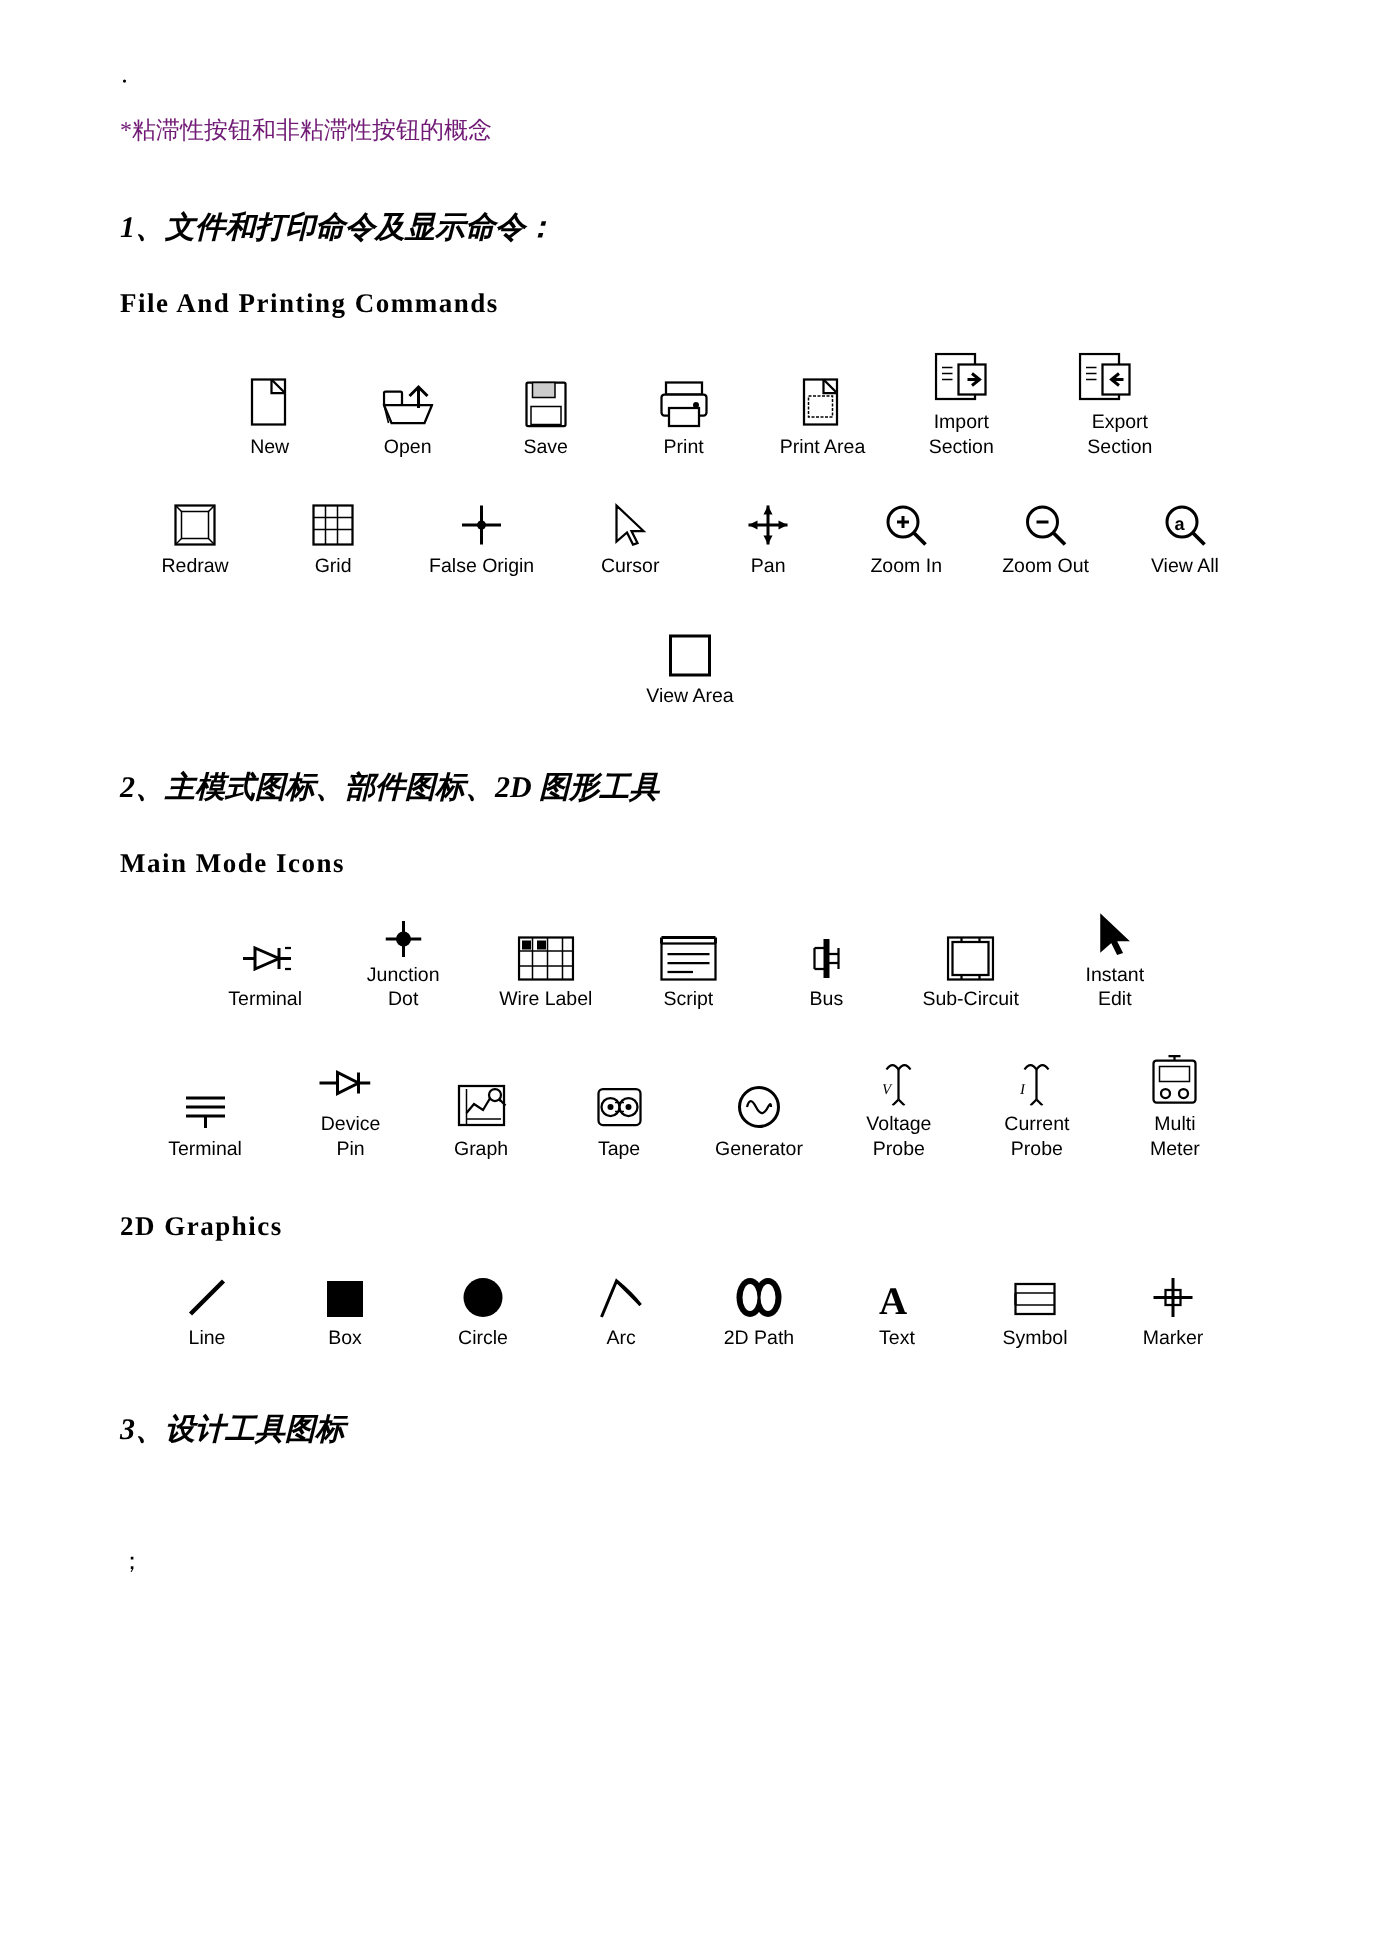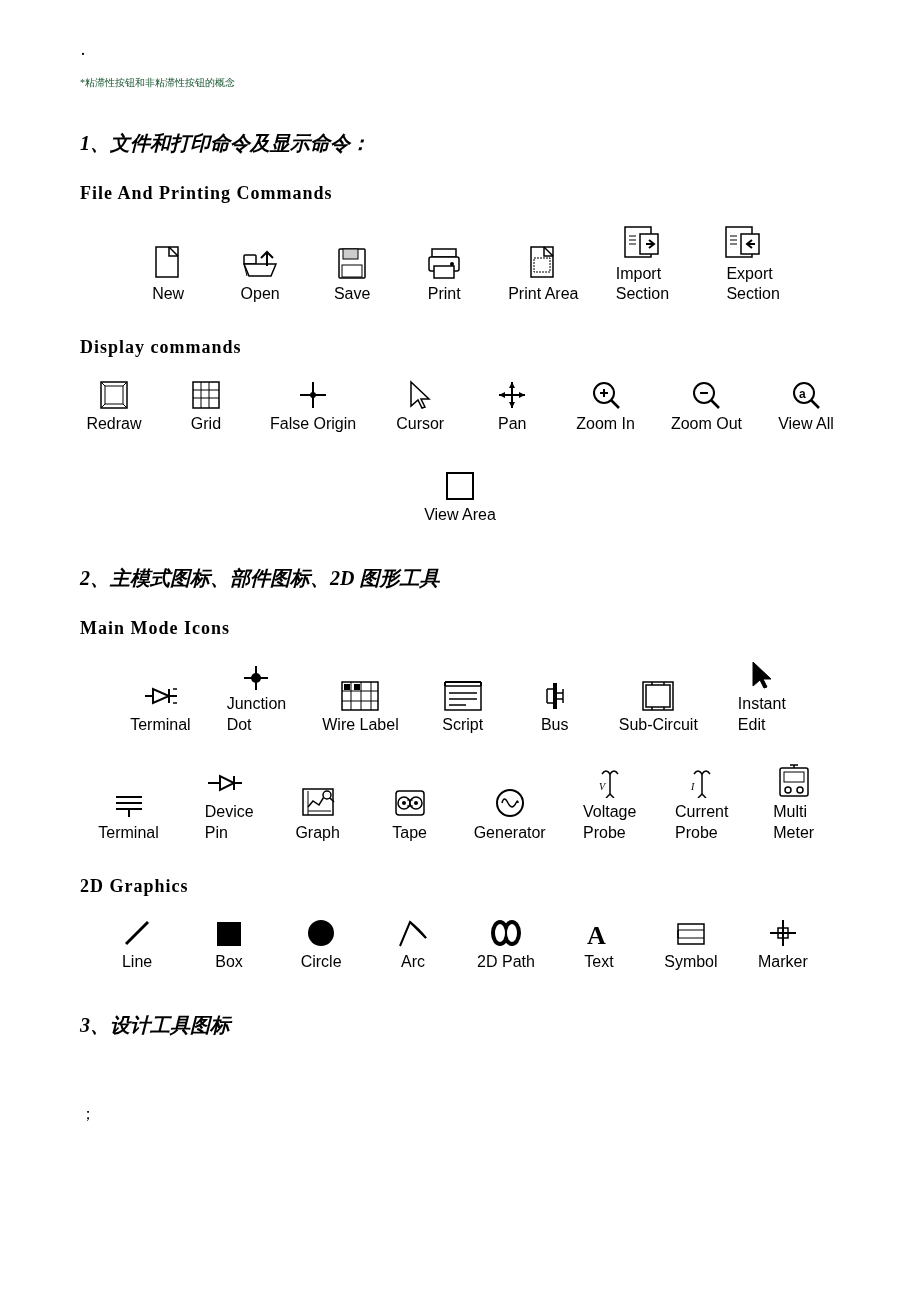--- a/index.html
+++ b/index.html
@@ -11,23 +11,23 @@
       min-height: 1302px;
       padding: 40px 80px;
       font-size: 15px;
       line-height: 1.6;
     }
     .dot-line {
       font-size: 18px;
       margin-bottom: 6px;
     }
     .sticky-note {
-      font-size: 10px;
+      font-size: 16px;
       margin-bottom: 30px;
-      color: #14532d;
+      color: #701a75;
     }
     .subsection-title {
       text-align: left;
       font-size: 18px;
       font-weight: bold;
       font-family: "Times New Roman", serif;
       letter-spacing: 1px;
       margin-bottom: 18px;
     }
     .icon-grid {
@@ -38,21 +38,22 @@
       flex-wrap: wrap;
       align-items: flex-end;
     }
     .icon-item {
       display: flex;
       flex-direction: column;
       align-items: center;
       min-width: 56px;
     }
     .icon-label {
-      font-size: 16px;
+      font-size: 13px;
+      text-align: center;
       font-family: Arial, sans-serif;
       line-height: 1.3;
     }
     .section-block {
       margin-bottom: 30px;
     }
     .main-section-label {
       font-size: 20px;
       font-weight: bold;
       margin-top: 36px;
@@ -159,21 +160,20 @@
         <line x1="5" y1="18" x2="12" y2="18" stroke="black" stroke-width="1"></line>
       </svg>
       <span class="icon-label" style="white-space:pre-line;margin-left:20px;">Export
 Section</span>
     </div>
 
   </div>
 </div>
 
 <div class="divider-section section-block">
-  <div class="subsection-title">Display commands</div>
   <div class="icon-grid">
 
     <div class="icon-item">
       <svg class="icon-svg" width="30" height="30" viewBox="0 0 30 30">
         <rect x="2" y="2" width="26" height="26" fill="white" stroke="black" stroke-width="1.5"></rect>
         <rect x="6" y="6" width="18" height="18" fill="white" stroke="black" stroke-width="1"></rect>
         <line x1="2" y1="2" x2="6" y2="6" stroke="black" stroke-width="1"></line>
         <line x1="28" y1="2" x2="24" y2="6" stroke="black" stroke-width="1"></line>
         <line x1="2" y1="28" x2="6" y2="24" stroke="black" stroke-width="1"></line>
         <line x1="28" y1="28" x2="24" y2="24" stroke="black" stroke-width="1"></line>

